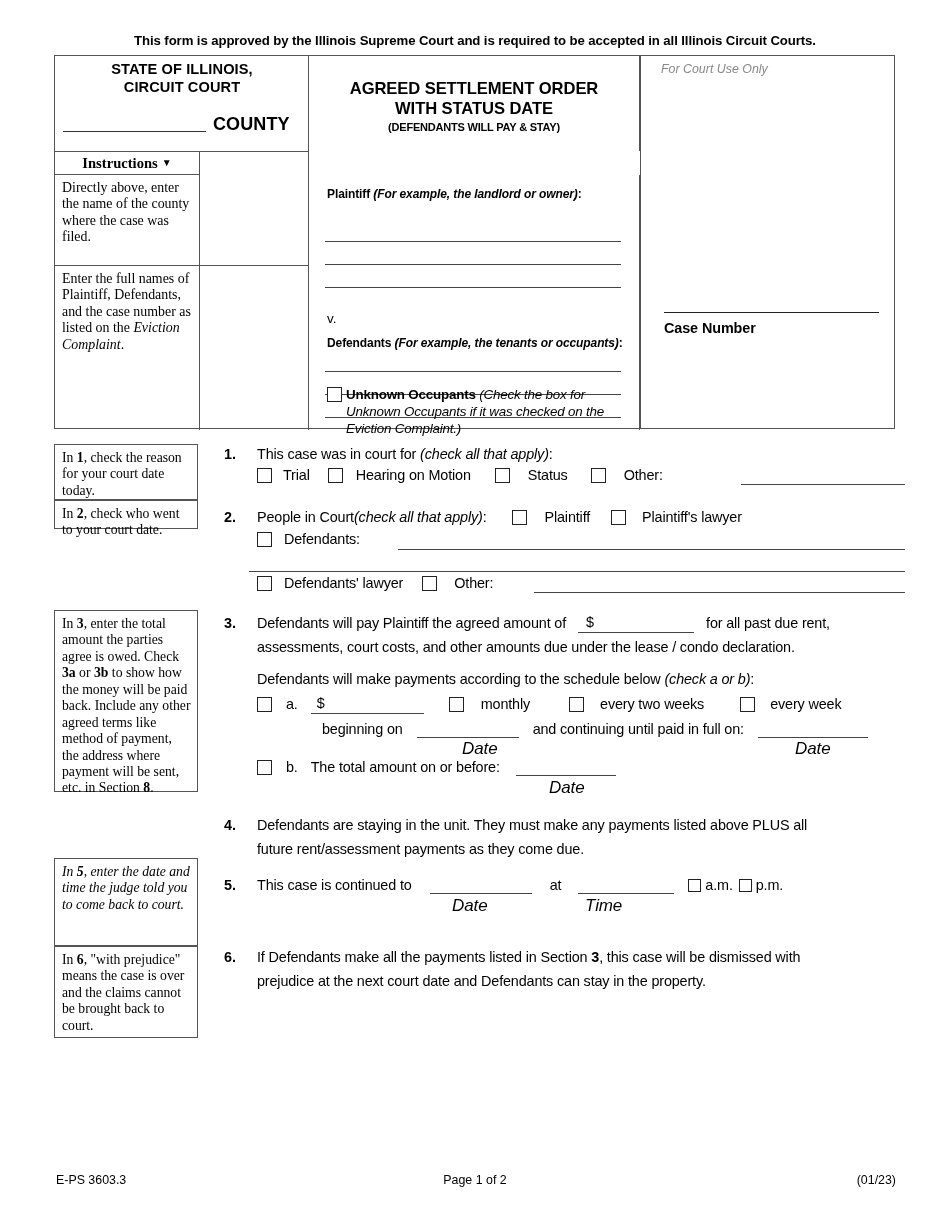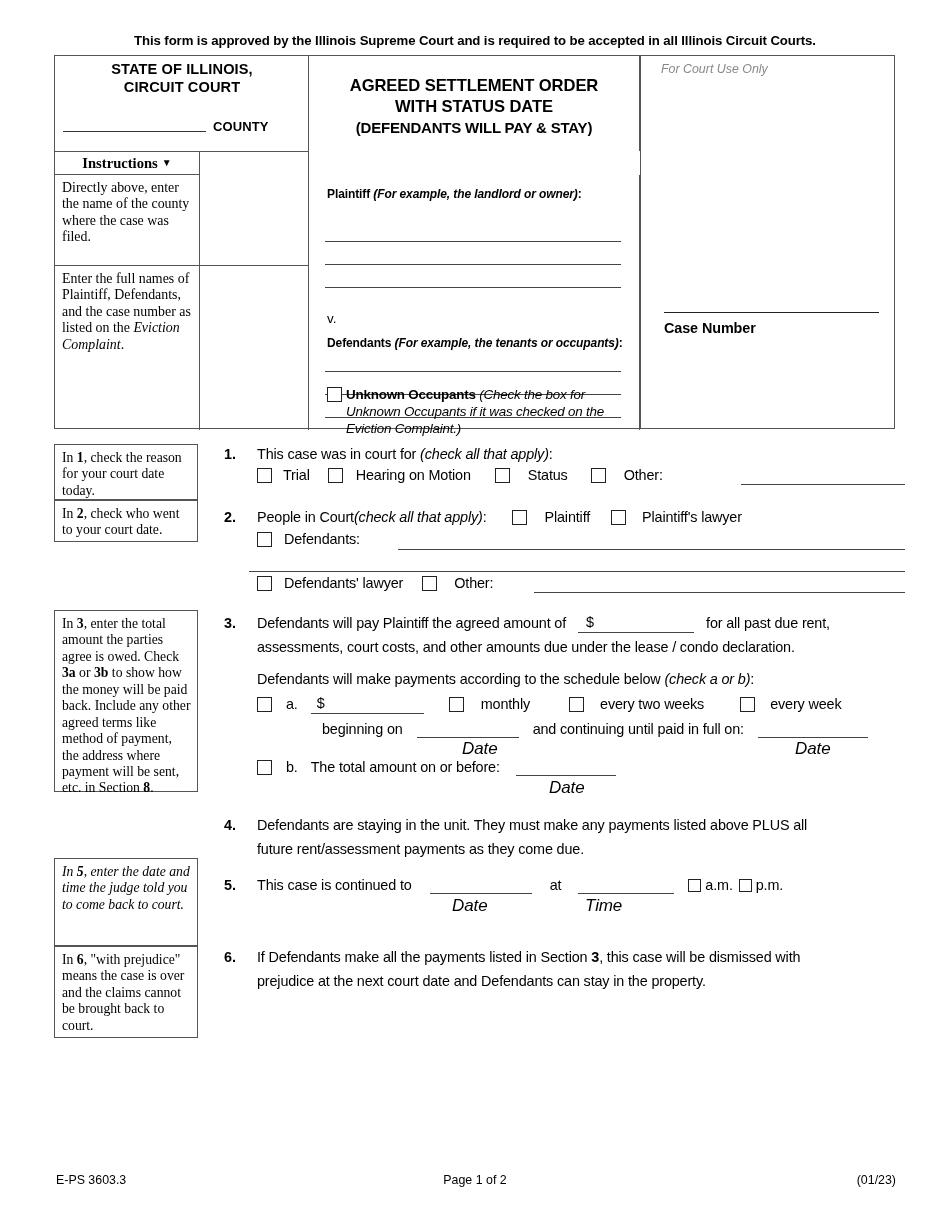--- a/index.html
+++ b/index.html
@@ -84,21 +84,21 @@
     display: flex;
     align-items: flex-end;
   }
   .county-blank {
     flex: 0 0 143px;
     border-bottom: 1.5px solid #333;
     height: 17px;
     margin-right: 7px;
   }
   .county-word {
-    font-size: 13px;
+    font-size: 18px;
     font-weight: bold;
     letter-spacing: 0.1px;
     line-height: 1;
     position: relative;
     top: 1px;
   }
 
   
   .title-cell {
     position: absolute;
@@ -114,21 +114,21 @@
     padding-top: 5px;
   }
   .title-main {
     font-size: 16.6px;
     font-weight: bold;
     text-align: center;
     line-height: 1.22;
     letter-spacing: -0.1px;
   }
   .title-sub {
-    font-size: 15px;
+    font-size: 11px;
     font-weight: bold;
     text-align: center;
     margin-top: 2px;
     letter-spacing: -0.2px;
   }
 
   
   .court-use {
     position: absolute;
     left: 20px; top: 6px;
@@ -394,21 +394,21 @@
         <div class="case-number-line"></div>
         <div class="case-number-label">Case Number</div>
       </div>
     </div>
   </div>
 
   <div class="side-box" style="top:444px; height:56px;">
     <span>In </span><b>1</b><span>, check the reason for your court date today.</span>
   </div>
 
-  <div class="side-box" style="top:500px; height:42px;">
+  <div class="side-box" style="top:500px; height:29px;">
     <span>In </span><b>2</b><span>, check who went to your court date.</span>
   </div>
 
   <div class="side-box" style="top:610px; height:182px;">
     <span>In </span><b>3</b><span>, enter the total amount the parties agree is owed. Check </span><b>3a</b><span> or </span><b>3b</b><span> to show how the money will be paid back. Include any other agreed terms like method of payment, the address where payment will be sent, etc. in Section </span><b>8</b><span>.</span>
   </div>
 
   <div class="side-box" style="top:858px; height:88px;font-style:italic;">
     <span>In </span><b>5</b><span>, enter the date and time the judge told you to come back to court.</span>
   </div>

